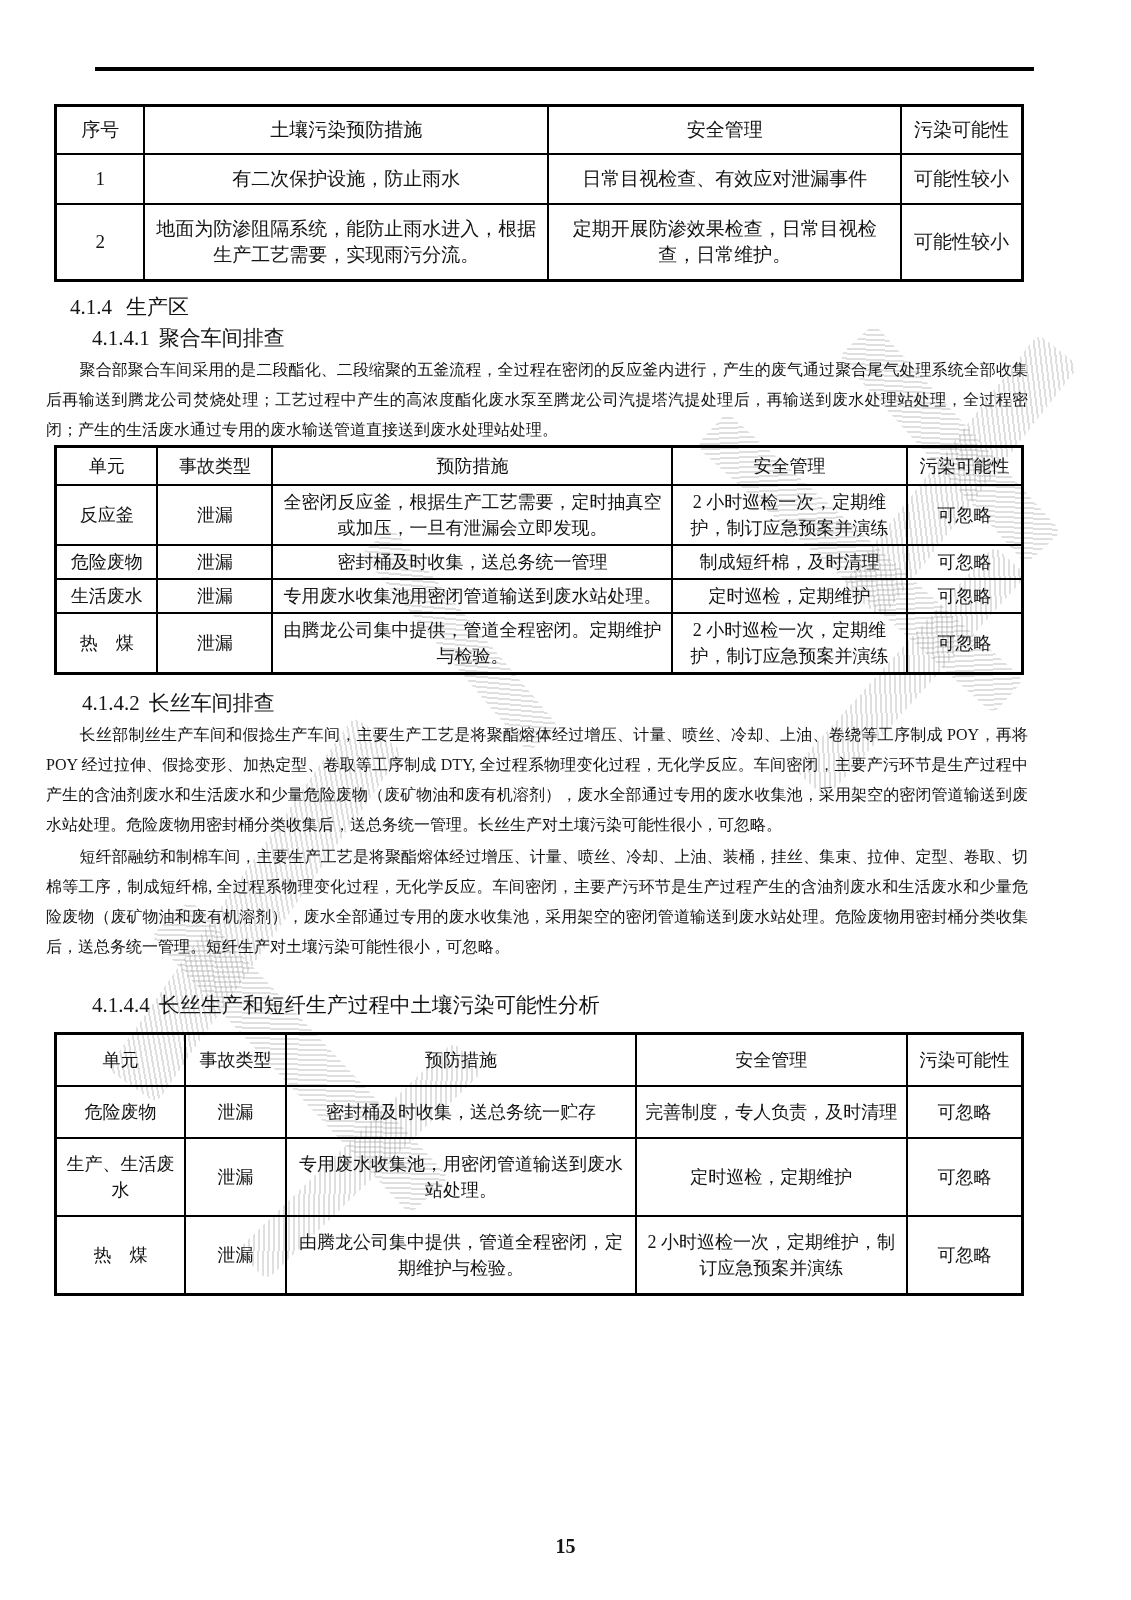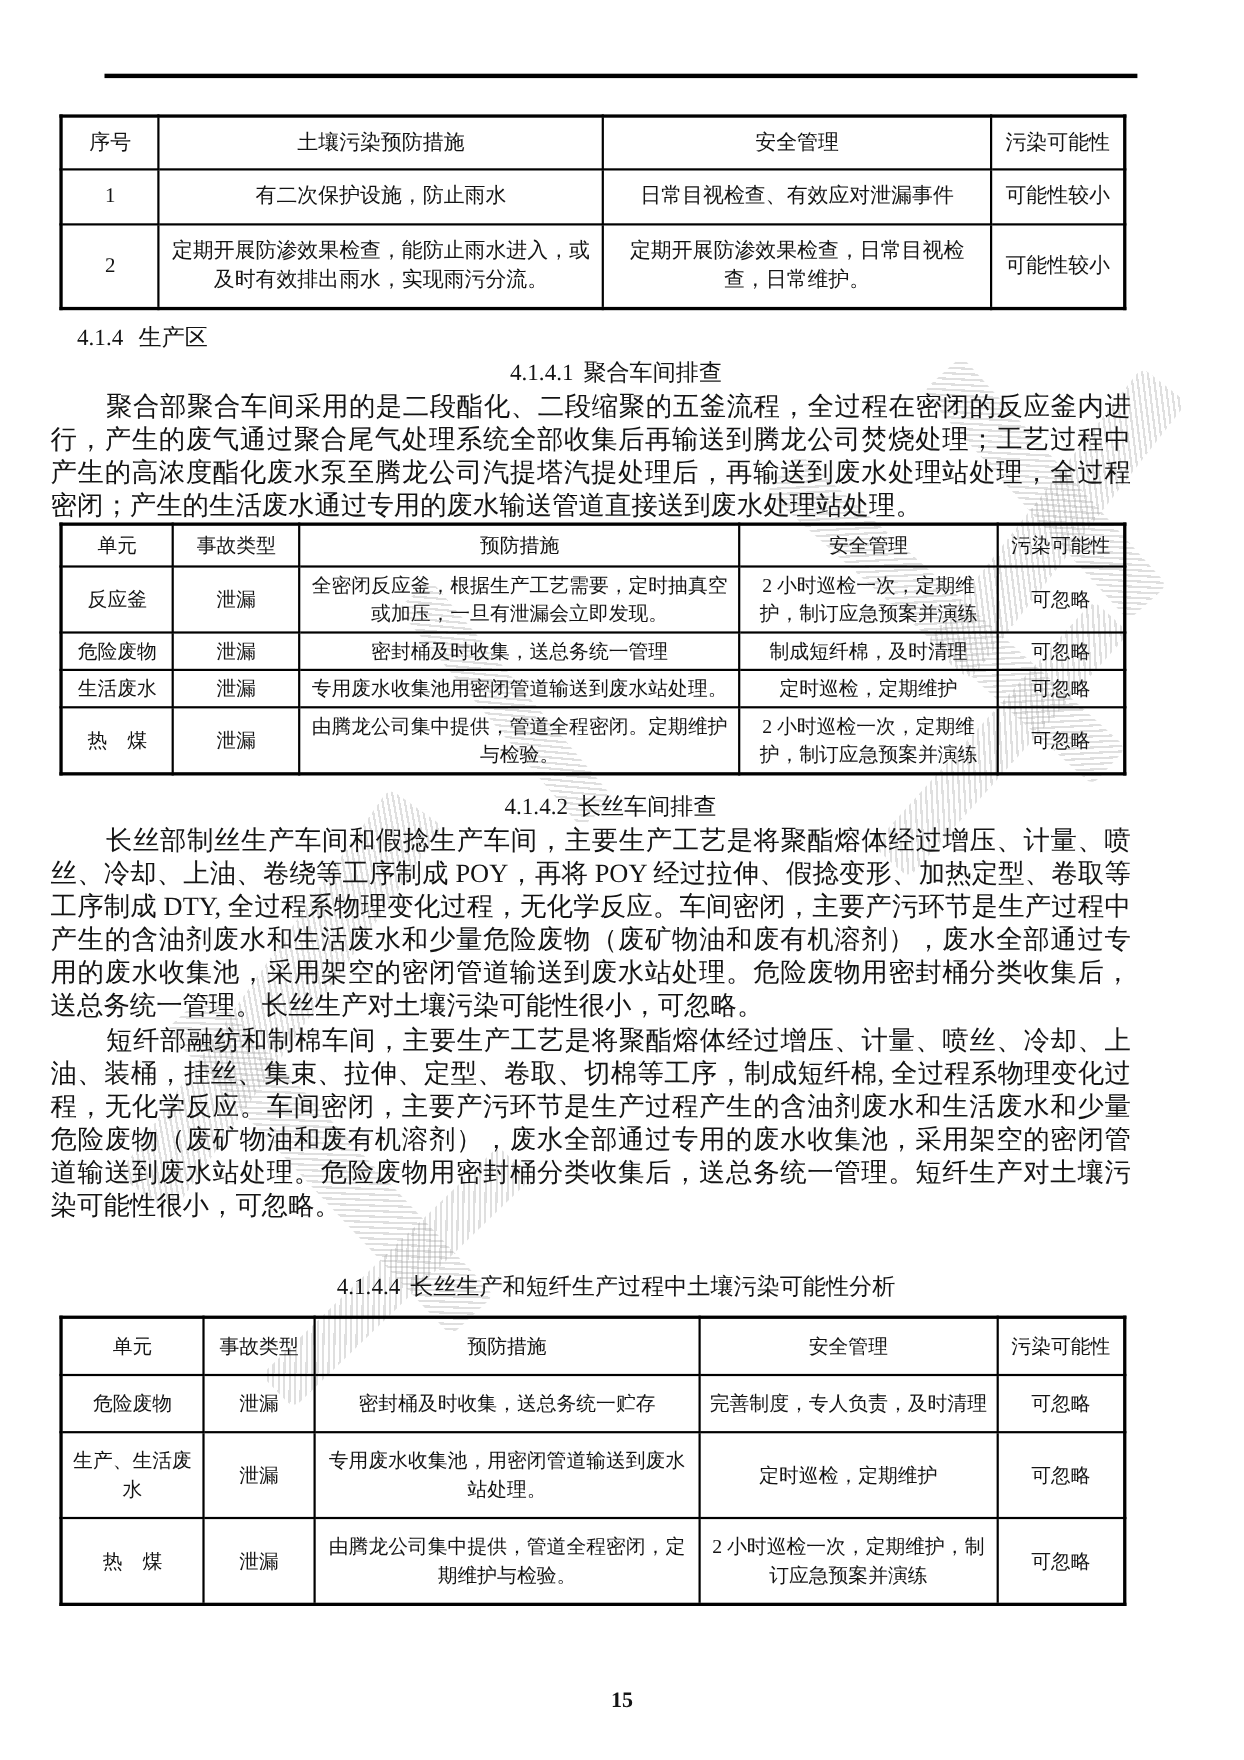--- a/index.html
+++ b/index.html
@@ -24,25 +24,25 @@
   .t2 td{padding:3px 6px;}
   .t2 .c-unit{width:10%;} .t2 .c-acc{width:11.5%;} .t2 .c-measure{width:42.5%;}
   .t2 .c-mgmt{width:24.5%;} .t2 .c-poss{width:11.5%;}
 
   .t3 th{padding:12px 4px;}
   .t3 td{padding:12px 6px;}
   .t3 .c-unit{width:13%;} .t3 .c-acc{width:10%;} .t3 .c-measure{width:37%;}
   .t3 .c-mgmt{width:28.5%;} .t3 .c-poss{width:11.5%;}
 
   .h2{font-size:21px;line-height:26px;margin:12px 0 4px 24px;}
-  .h3{font-size:21px;line-height:26px;margin:5px 0 4px 46px;text-align:center;}
+  .h3{font-size:21px;line-height:26px;margin:5px 0 4px 46px;}
   .h-num{margin-right:14px;}
   .h3 .h-num{margin-right:9px;}
 
-  p.body{font-size:24px;line-height:30px;text-align:justify;margin:2px 0 0 0;text-indent:2.1em;}
+  p.body{font-size:16px;line-height:30px;text-align:justify;margin:2px 0 0 0;text-indent:2.1em;}
   .tbl-caption{font-size:20px;text-align:center;margin:10px 240px 8px 0;line-height:26px;}
   .page-number{position:absolute;left:0;width:100%;bottom:42px;text-align:center;
                font-size:20px;font-weight:bold;z-index:2;}
 
   
   .wm{position:absolute;z-index:1;pointer-events:none;border-radius:8px;
       background:repeating-linear-gradient(135deg,rgba(150,150,150,0.30) 0 2px,rgba(255,255,255,0) 2px 5px);}
   .wm1{left:810px;top:420px;width:280px;height:48px;transform:rotate(48deg);}
   .wm2{left:800px;top:450px;width:320px;height:52px;transform:rotate(-52deg);}
   .wm3{left:660px;top:540px;width:400px;height:46px;transform:rotate(42deg);}
@@ -77,21 +77,21 @@
       <th class="c-poss">污染可能性</th>
     </tr>
     <tr>
       <td>1</td>
       <td>有二次保护设施，防止雨水</td>
       <td>日常目视检查、有效应对泄漏事件</td>
       <td>可能性较小</td>
     </tr>
     <tr>
       <td>2</td>
-      <td>定期开展防渗效果检查，能防止雨水进入，或及时有效排出雨水，实现雨污分流。</td>
+      <td>地面为防渗阻隔系统，能防止雨水进入，根据生产工艺需要，实现雨污分流。</td>
       <td>定期开展防渗效果检查，日常目视检查，日常维护。</td>
       <td>可能性较小</td>
     </tr>
   </tbody>
     </table>
 
   <div class="h2">
     <span class="h-num">4.1.4</span><span>生产区</span>
   </div>
   <div class="h3">
@@ -140,21 +140,21 @@
   </tbody>
     </table>
 
   <div class="h3" style="margin-top:15px;margin-left:36px;">
     <span class="h-num">4.1.4.2</span><span>长丝车间排查</span>
   </div>
   <p class="body">长丝部制丝生产车间和假捻生产车间，主要生产工艺是将聚酯熔体经过增压、计量、喷丝、冷却、上油、卷绕等工序制成 POY，再将 POY 经过拉伸、假捻变形、加热定型、卷取等工序制成 DTY, 全过程系物理变化过程，无化学反应。车间密闭，主要产污环节是生产过程中产生的含油剂废水和生活废水和少量危险废物（废矿物油和废有机溶剂），废水全部通过专用的废水收集池，采用架空的密闭管道输送到废水站处理。危险废物用密封桶分类收集后，送总务统一管理。长丝生产对土壤污染可能性很小，可忽略。</p>
 
   <p class="body">短纤部融纺和制棉车间，主要生产工艺是将聚酯熔体经过增压、计量、喷丝、冷却、上油、装桶，挂丝、集束、拉伸、定型、卷取、切棉等工序，制成短纤棉, 全过程系物理变化过程，无化学反应。车间密闭，主要产污环节是生产过程产生的含油剂废水和生活废水和少量危险废物（废矿物油和废有机溶剂），废水全部通过专用的废水收集池，采用架空的密闭管道输送到废水站处理。危险废物用密封桶分类收集后，送总务统一管理。短纤生产对土壤污染可能性很小，可忽略。</p>
 
-  <div class="h3" style="margin-top:44px;">
+  <div class="h3" style="margin-top:30px;">
     <span class="h-num">4.1.4.4</span><span>长丝生产和短纤生产过程中土壤污染可能性分析</span>
   </div>
 
   <table class="t3" style="margin-top:14px;">
     <tbody>
         <tr>
       <th class="c-unit">单元</th>
       <th class="c-acc">事故类型</th>
       <th class="c-measure">预防措施</th>
       <th class="c-mgmt">安全管理</th>

